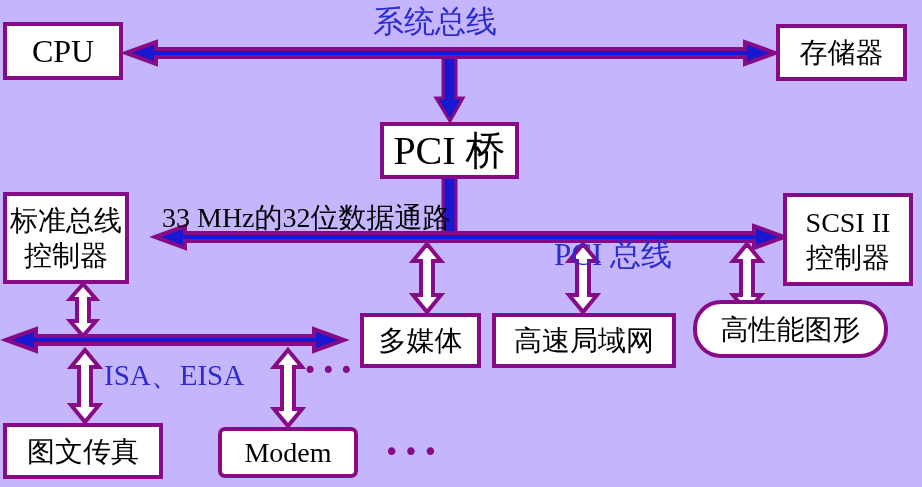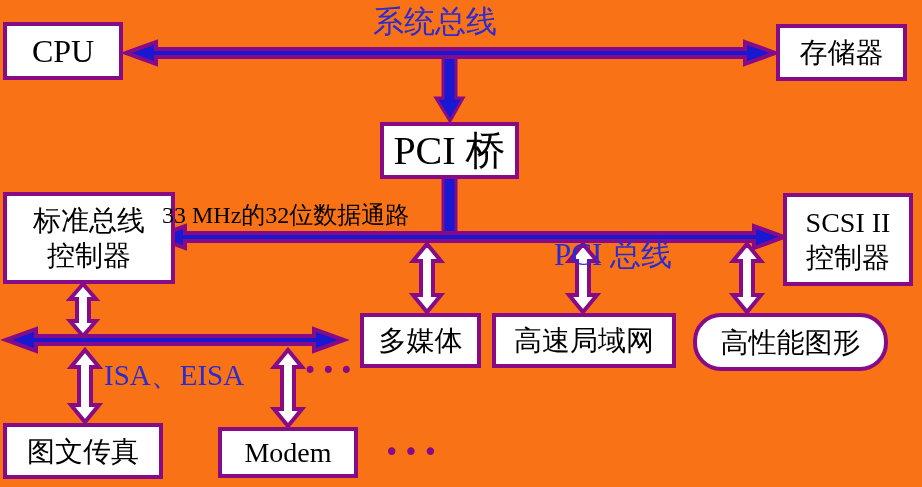--- a/index.html
+++ b/index.html
@@ -1,34 +1,34 @@
 <!DOCTYPE html>
 <html><head>
 <meta charset="utf-8">
 <style>
   html,body{margin:0;padding:0;background:#fff;}
   #canvas{
-    position:relative;width:922px;height:487px;background:#f97316;overflow:hidden;
+    position:relative;width:922px;height:487px;background:#c4b5fd;overflow:hidden;
     font-family:"Liberation Serif","DejaVu Serif",serif;
   }
   #arrow-layer{position:absolute;left:0;top:0;width:922px;height:487px;}
   .box{
     position:absolute;box-sizing:border-box;border:4px solid #870B87;background:#ffffff;
     display:flex;flex-direction:column;align-items:center;justify-content:center;
     color:#000;text-align:center;line-height:1.25;z-index:3;
   }
   .box .l{white-space:nowrap;}
   .lbl{position:absolute;white-space:nowrap;z-index:4;}
   .blue{color:#2B2BD0;}
   .black{color:#000;}
   .dots{color:#870B87;letter-spacing:4px;font-family:"DejaVu Sans",sans-serif;}
   .fs-title{font-size:31px;}
   .fs-box{font-size:28px;}
   .fs-cpu{font-size:32px;}
-  .fs-note{font-size:24px;}
+  .fs-note{font-size:28px;}
   .fs-isa{font-size:29px;}
 </style>
 </head>
 <body>
 
 <div id="canvas">
 
   <svg id="arrow-layer" width="922" height="487" viewBox="0 0 922 487" xmlns="http://www.w3.org/2000/svg">
 
     <rect x="443" y="176" width="13" height="58" fill="#1818D2" stroke="#870B87" stroke-width="3"></rect>
@@ -65,43 +65,43 @@
   </div>
 
   <div class="box fs-box" style="left:776px;top:24px;width:131px;height:57px;">
     <span class="l">存储器</span>
   </div>
 
   <div class="box" style="left:380px;top:122px;width:139px;height:57px;font-size:40px;">
     <span class="l">PCI 桥</span>
   </div>
 
-  <div class="box fs-box" style="left:3px;top:192px;width:172px;height:92px;">
+  <div class="box fs-box" style="left:3px;top:192px;width:126px;height:92px;">
     <span class="l">标准总线</span>
     <span class="l">控制器</span>
   </div>
 
   <div class="box fs-box" style="left:783px;top:193px;width:130px;height:93px;">
     <span class="l">SCSI II</span>
     <span class="l">控制器</span>
   </div>
 
   <div class="box fs-box" style="left:360px;top:313px;width:121px;height:55px;">
     <span class="l">多媒体</span>
   </div>
 
   <div class="box fs-box" style="left:492px;top:313px;width:184px;height:55px;">
     <span class="l">高速局域网</span>
   </div>
 
-  <div class="box fs-box" style="left:693px;top:313px;width:195px;height:58px;border-radius:28px;">
+  <div class="box fs-box" style="left:693px;top:300px;width:195px;height:58px;border-radius:28px;">
     <span class="l">高性能图形</span>
   </div>
 
   <div class="box fs-box" style="left:3px;top:423px;width:160px;height:56px;">
     <span class="l">图文传真</span>
   </div>
 
-  <div class="box fs-box" style="left:218px;top:427px;width:140px;height:51px;">
+  <div class="box fs-box" style="left:218px;top:427px;width:140px;height:51px;border-radius:7px;">
     <span class="l">Modem</span>
   </div>
 
 </div>
 
 </body></html>

